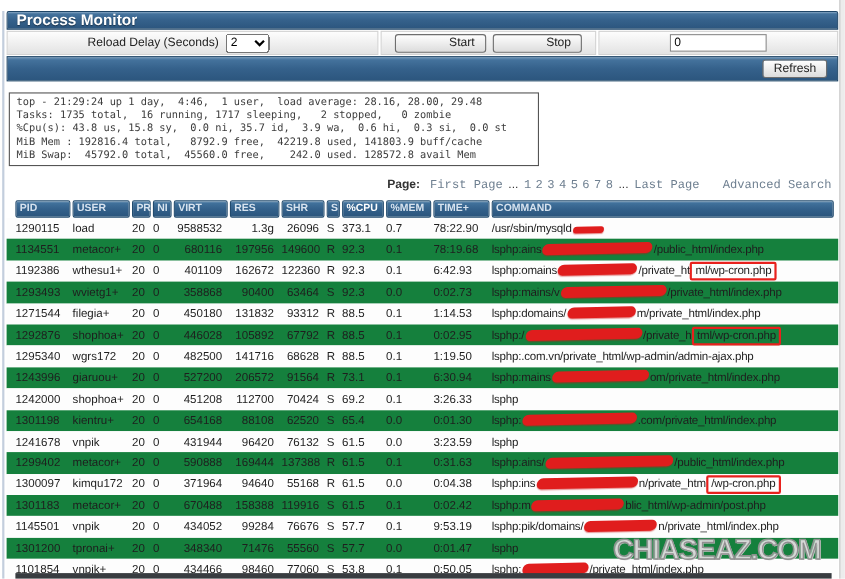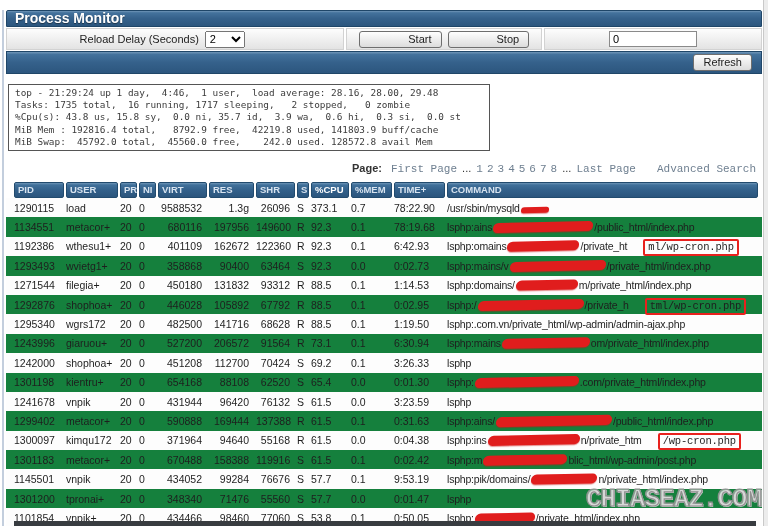--- a/index.html
+++ b/index.html
@@ -51,23 +51,23 @@
   .trow.odd { background:#15803d; }
   .trow.even { background:#fdfdfd; }
   .td { overflow:visible; white-space:nowrap; }
   .td.r { text-align:right; padding-right:5px; }
   .td.cmd { letter-spacing:-0.2px; }
 
   .redact { display:inline-block; height:10px; background:#e01d1d; border-radius:6px 5px 6px 5px;
     transform:rotate(-1.2deg) skewX(-6deg); vertical-align:-1px; margin:0 1px;
     box-shadow:0 1px 1px rgba(200,20,20,.45); }
   .redbox { display:inline-block; border:2px solid #e8211d; border-radius:2px;
-    padding:0 3px 1px 3px; margin:-4px 16px;font-family:Liberation Mono, monospace; }
-
-  .watermark { position:absolute; top:474px; right:1px; font-family:Liberation Mono, monospace;
+    padding:0 3px 1px 3px; margin:-4px 0; }
+
+  .watermark { position:absolute; top:474px; right:16px; font-family:Liberation Sans, sans-serif;
     font-weight:bold; font-size:26px; color:rgba(225,225,225,0.55);
     -webkit-text-stroke:1.2px #8f8f8f; text-shadow:1px 1px 0 #c9c9c9; letter-spacing:-1px; }
   .bottombar { position:absolute; left:8px; top:511px; width:742px; height:5px; background:#383c40; }
 </style>
 </head>
 <body>
 
 <div class="edge-line"></div>
 <div class="scroll-strip"></div>
 

